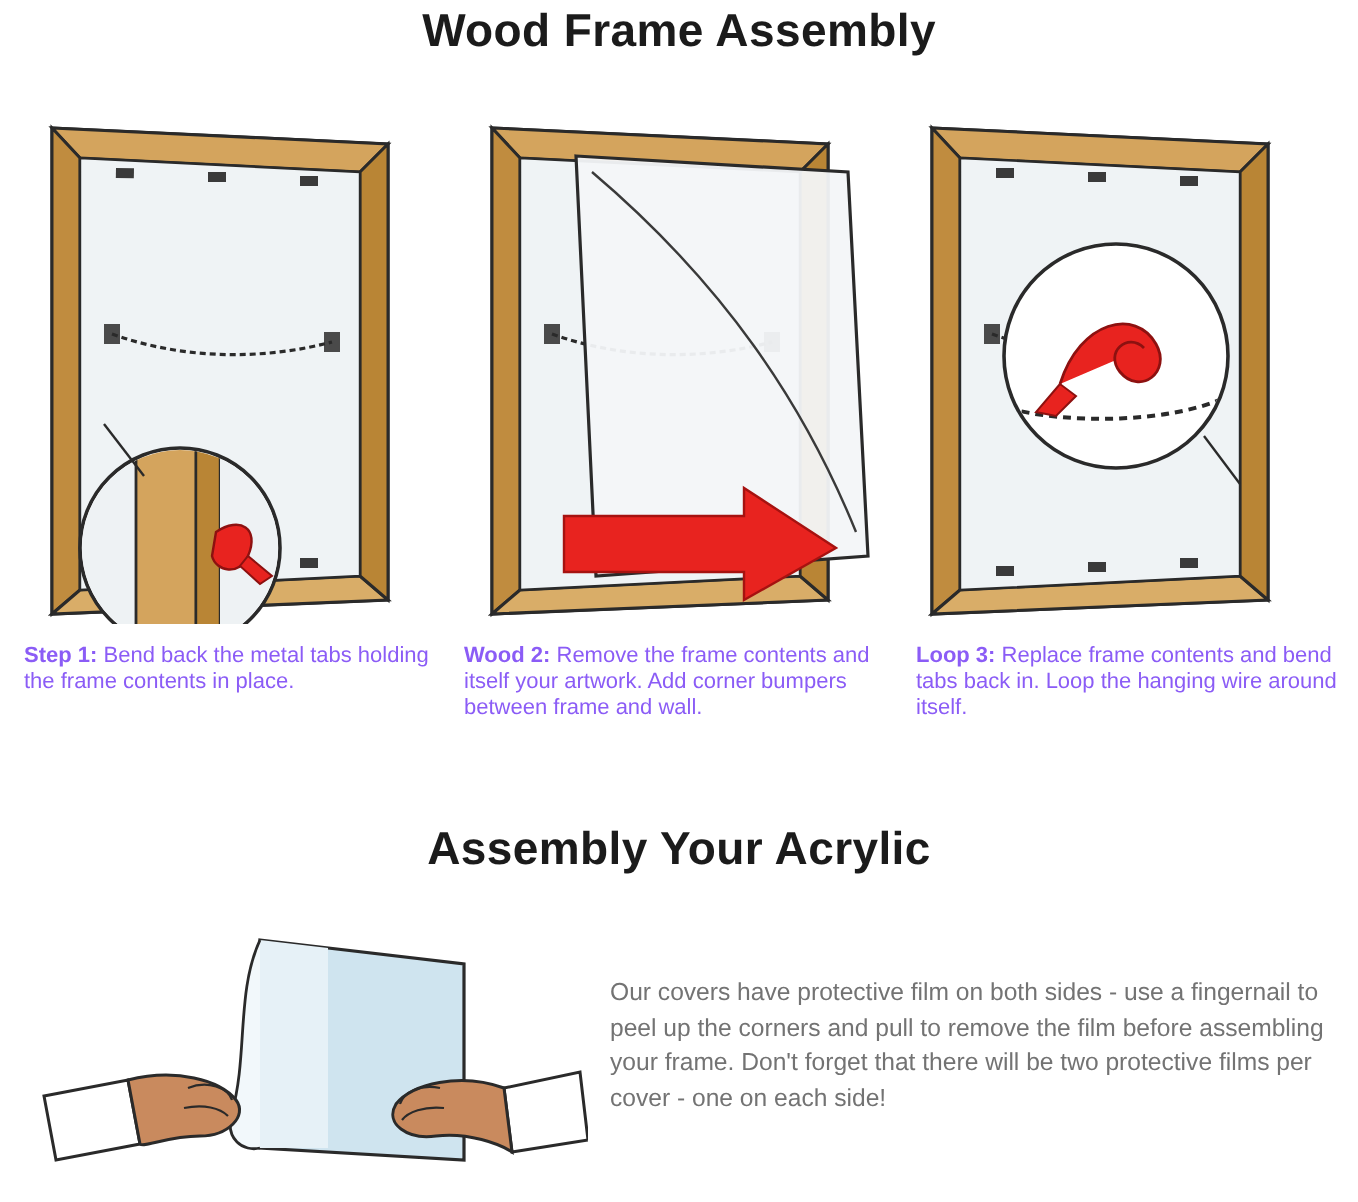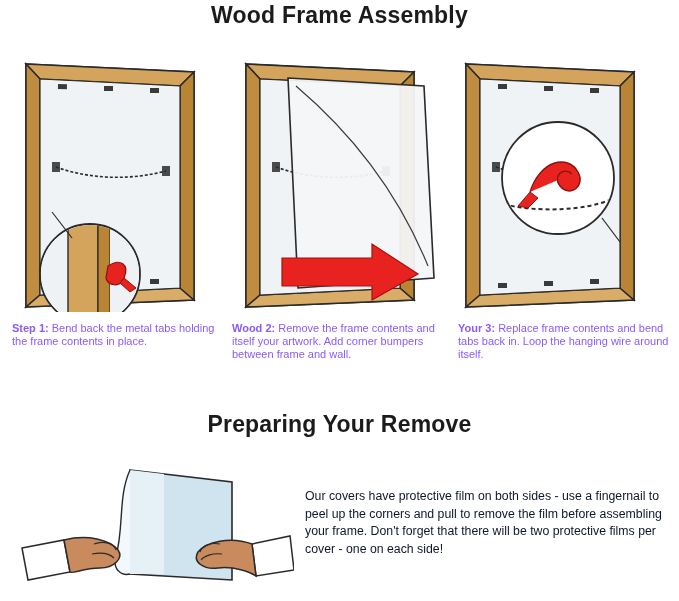--- a/index.html
+++ b/index.html
@@ -88,21 +88,21 @@
     width: 280px;
     height: 140px;
   }
   #acrylic-paragraph {
     position: absolute;
     left: 305px;
     top: 36px;
     width: 360px;
     font-size: 12.3px;
     line-height: 17.5px;
-    color: #0f172a;
+    color: #737373;
   }
   svg { display: block; }
 </style>
 </head>
 <body>
 
 <div class="sheet">
 
   <div class="section-title" id="title-frame-assembly">Wood Frame Assembly</div>
 
@@ -200,25 +200,25 @@
   </div>
 
   <div class="captions">
     <div class="caption c1">
       <b>Step 1:</b><span> Bend back the metal tabs holding the frame contents in place.</span>
     </div>
     <div class="caption c2">
       <b>Wood 2:</b><span> Remove the frame contents and itself your artwork. Add corner bumpers between frame and wall.</span>
     </div>
     <div class="caption c3">
-      <b>Your 3:</b><span> Replace frame contents and bend tabs back in. Loop the hanging wire around itself.</span>
+      <b>Loop 3:</b><span> Replace frame contents and bend tabs back in. Loop the hanging wire around itself.</span>
     </div>
   </div>
 
-  <div class="section-title" id="title-acrylic">Preparing Your Remove</div>
+  <div class="section-title" id="title-acrylic">Assembly Your Acrylic</div>
 
   <div class="acrylic-row">
     <div id="acrylic-illustration">
       <svg width="280" height="140" viewBox="0 0 280 140">
 
         <polygon points="116,18 218,30 218,128 116,122" fill="#cfe4ef" stroke="#2a2a2a" stroke-width="1.6"></polygon>
         <polygon points="116,18 150,22 150,122 116,122" fill="#e6f1f7" stroke="none"></polygon>
 
         <path d="M116 18 C 104 44, 110 76, 102 104 C 98 118, 108 124, 116 122" fill="#f2f8fb" stroke="#2a2a2a" stroke-width="1.4"></path>
 

